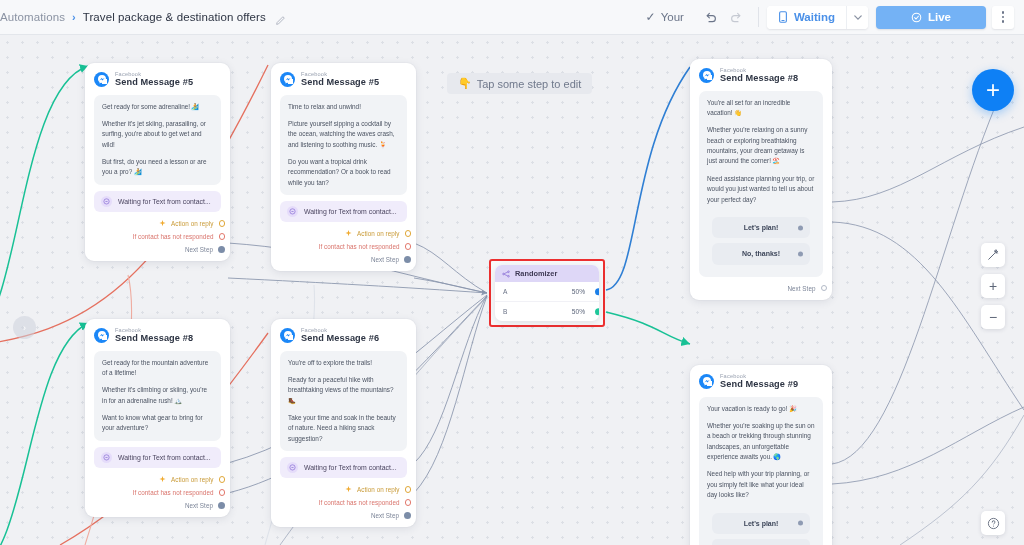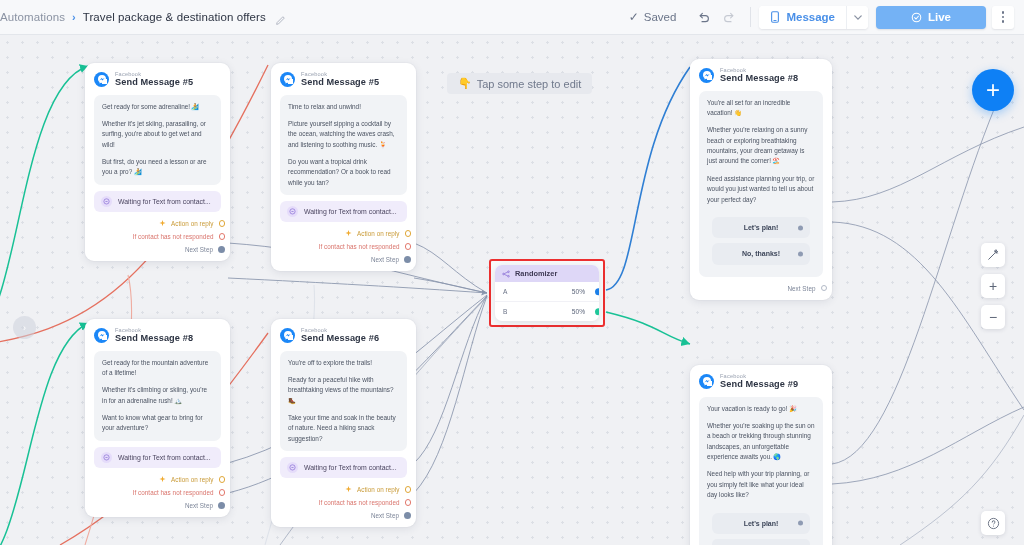--- a/index.html
+++ b/index.html
@@ -239,21 +239,21 @@
       <span class="pencil-ic">
         <svg viewBox="0 0 16 16" fill="none" stroke="#8b93a3" stroke-width="1.4">
             <path d="M11.5 2.5l2 2L5 13l-2.6.6L3 11z"></path>
           </svg>
       </span>
     </div>
 
     <div class="topbar-right">
       <div class="saved-wrap">
         <span class="saved-check">✓</span>
-        <span class="saved-txt">Saved</span>
+        <span class="saved-txt">Your</span>
       </div>
 
       <div class="icon-btn-plain">
         <svg width="15" height="15" viewBox="0 0 20 20" fill="none" stroke="#6b7589" stroke-width="1.5" stroke-linecap="round">
           <path d="M6 7.5H12.5a4 4 0 010 8H8"></path>
             <path d="M8.5 4.5L5.5 7.5l3 3"></path>
         </svg>
       </div>
       <div class="icon-btn-plain disabled">
         <svg width="15" height="15" viewBox="0 0 20 20" fill="none" stroke="#6b7589" stroke-width="1.5" stroke-linecap="round">
@@ -263,21 +263,21 @@
       </div>
 
       <div class="sep-v"></div>
 
       <div class="preview-group">
         <div class="preview-btn">
           <svg width="10" height="12" viewBox="0 0 12 16" fill="none" stroke="#4a90e8" stroke-width="1.5">
             <rect x="1.5" y="1" width="9" height="14" rx="1.6"></rect>
               <line x1="4.6" y1="12.7" x2="7.4" y2="12.7" stroke-linecap="round"></line>
           </svg>
-          <span>Message</span>
+          <span>Waiting</span>
         </div>
         <div class="preview-caret">
           <svg width="8" height="5" viewBox="0 0 10 6" fill="none" stroke="#8b93a3" stroke-width="1.6" stroke-linecap="round">
               <path d="M1 1l4 4 4-4"></path>
             </svg>
         </div>
       </div>
 
       <div class="live-btn">
         <svg width="11" height="11" viewBox="0 0 16 16" fill="none" stroke="#fff" stroke-width="1.5">

